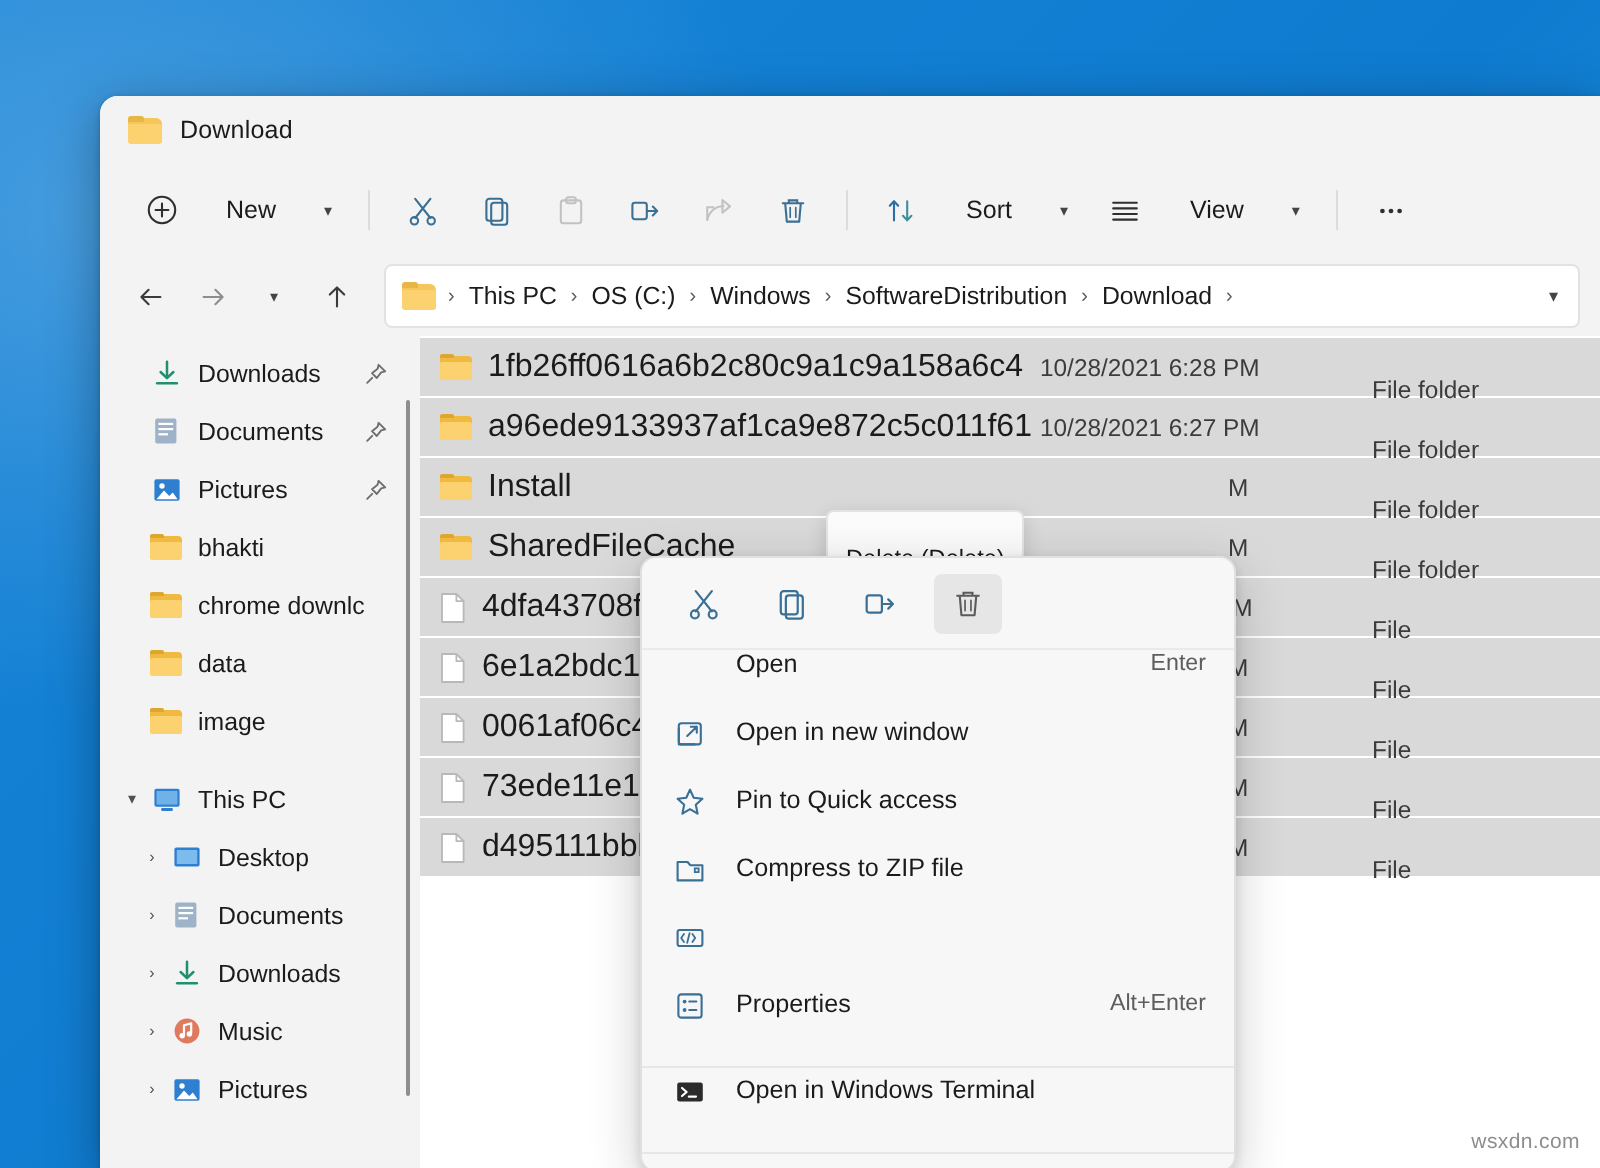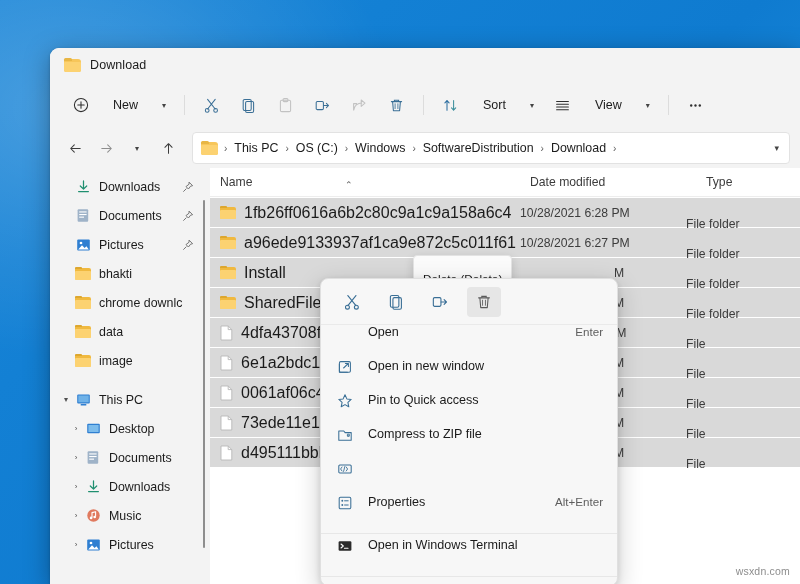--- a/index.html
+++ b/index.html
@@ -433,32 +433,20 @@
         <span class="nav-label">Pictures</span>
       </div>
 
       <div class="sb-track">
         <div class="sb-scroll"></div>
       </div>
     </div>
 
     <div class="filepane">
 
-      <div class="colhead">
-        <div class="ch" style="width:300px">
-          <span>Name</span>
-          <span class="ch-sort" style="left:135px">⌃</span>
-        </div>
-        <div class="ch" style="width:166px">
-          <span>Date modified</span>
-        </div>
-        <div class="ch">
-          <span>Type</span>
-        </div>
-      </div>
 
       <div class="row">
         <span class="fname" style="width:300px">
           <span class="fi-folder">
               <span class="b"></span>
               <span class="t"></span>
               <span class="f"></span>
             </span>
           <span>1fb26ff0616a6b2c80c9a1c9a158a6c4</span>
         </span>

